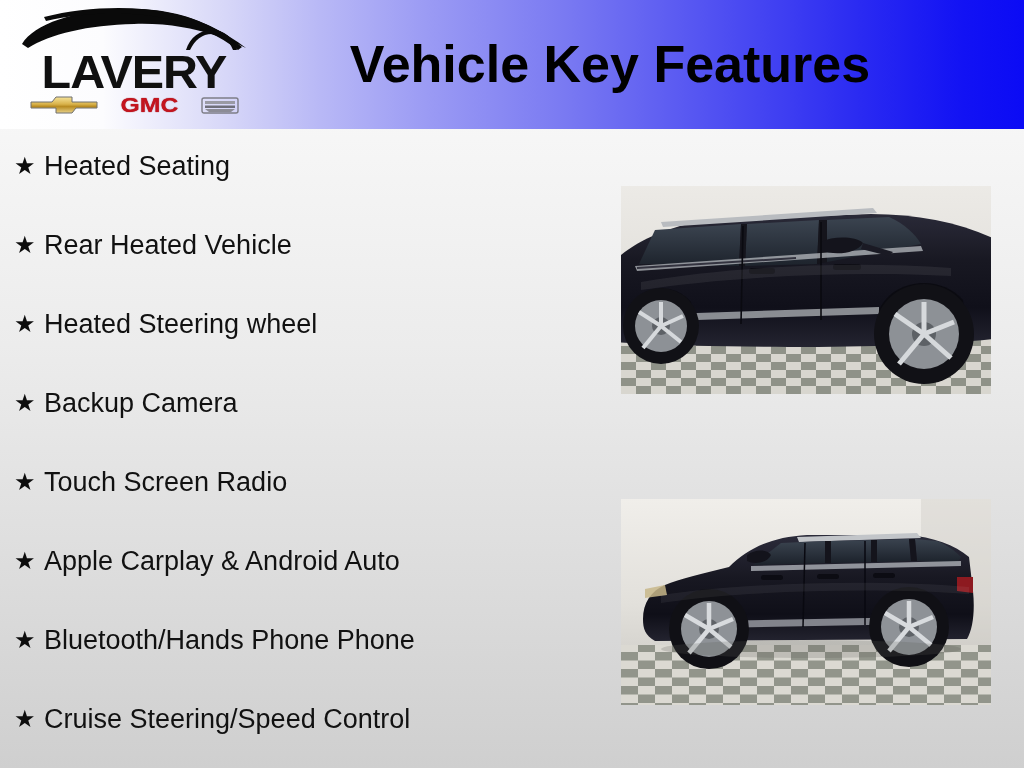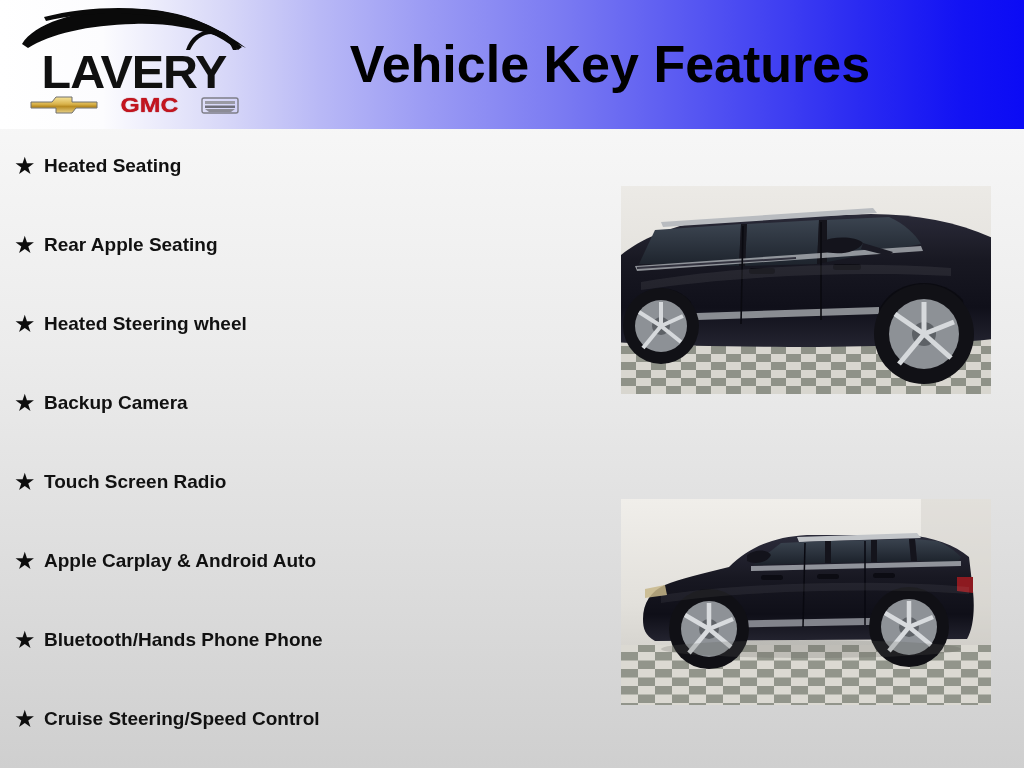--- a/index.html
+++ b/index.html
@@ -130,22 +130,22 @@
     flex: 0 0 auto;
     width: 30px;
     font-size: 24px;
     line-height: 40px;
     color: #0d0d0d;
     text-align: left;
   }
   .feature-label {
     flex: 1 1 auto;
     font-family: "Liberation Sans", sans-serif;
-    font-weight: bold;
-    font-size: 19px;
+    font-weight: normal;
+    font-size: 27px;
     line-height: 40px;
     color: #111111;
     letter-spacing: 0px;
     white-space: nowrap;
   }
 
   
   .vehicle-photo {
     position: absolute;
     overflow: hidden;
@@ -218,21 +218,21 @@
 
   <div id="feature-list">
 
     <div class="feature-item">
       <span class="feature-bullet">★</span>
       <span class="feature-label">Heated Seating</span>
     </div>
 
     <div class="feature-item">
       <span class="feature-bullet">★</span>
-      <span class="feature-label">Rear Apple Seating</span>
+      <span class="feature-label">Rear Heated Vehicle</span>
     </div>
 
     <div class="feature-item">
       <span class="feature-bullet">★</span>
       <span class="feature-label">Heated Steering wheel</span>
     </div>
 
     <div class="feature-item">
       <span class="feature-bullet">★</span>
       <span class="feature-label">Backup Camera</span>

